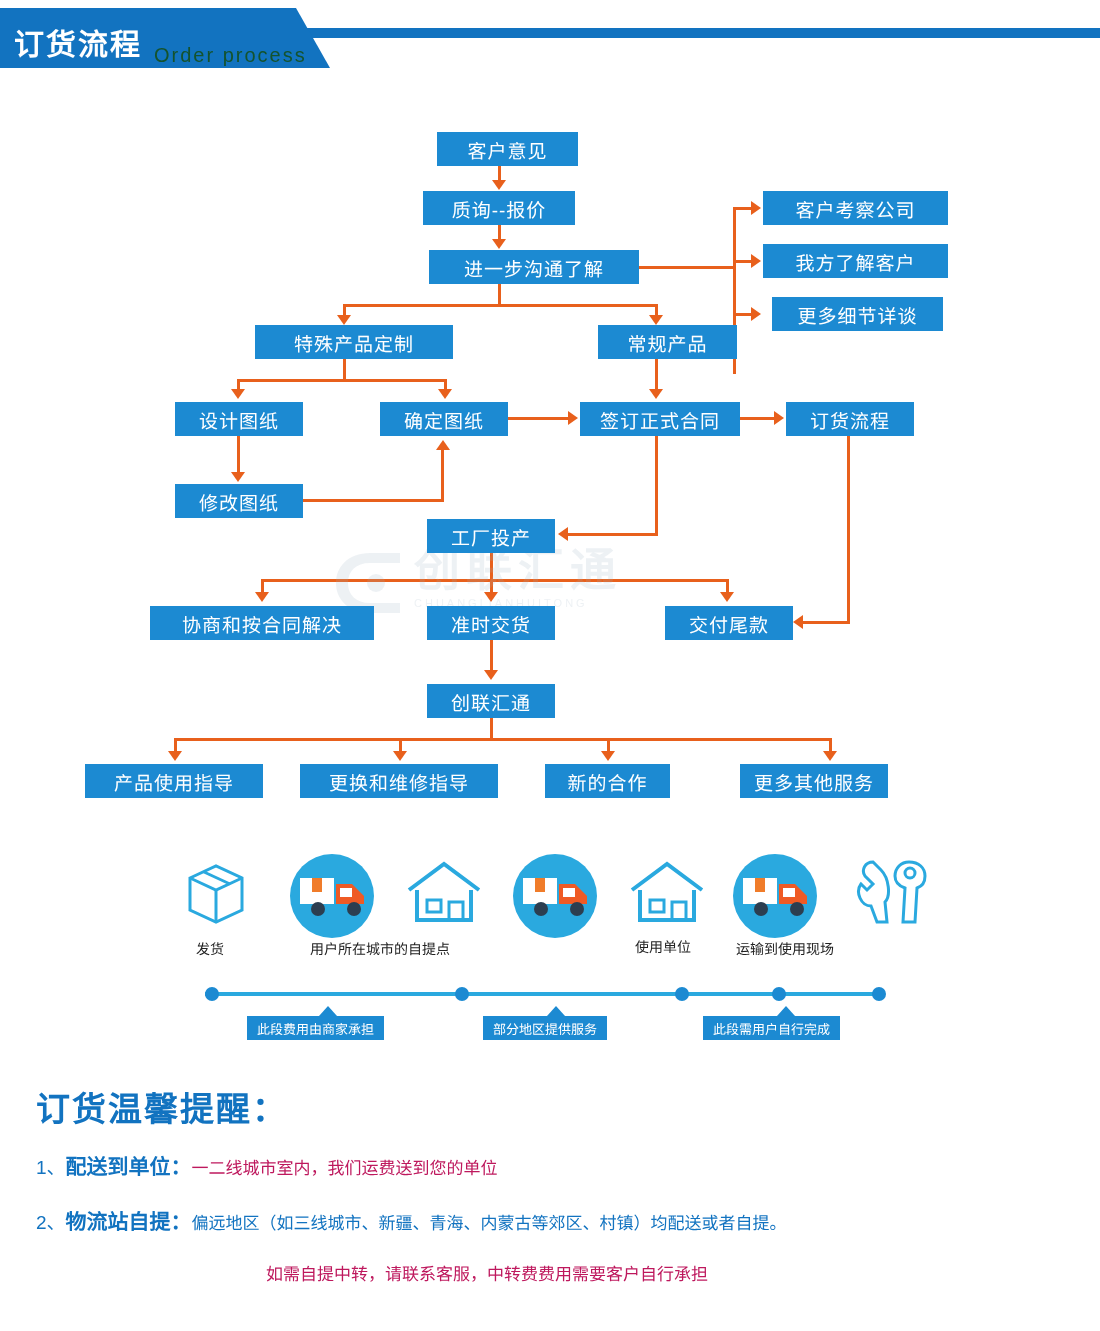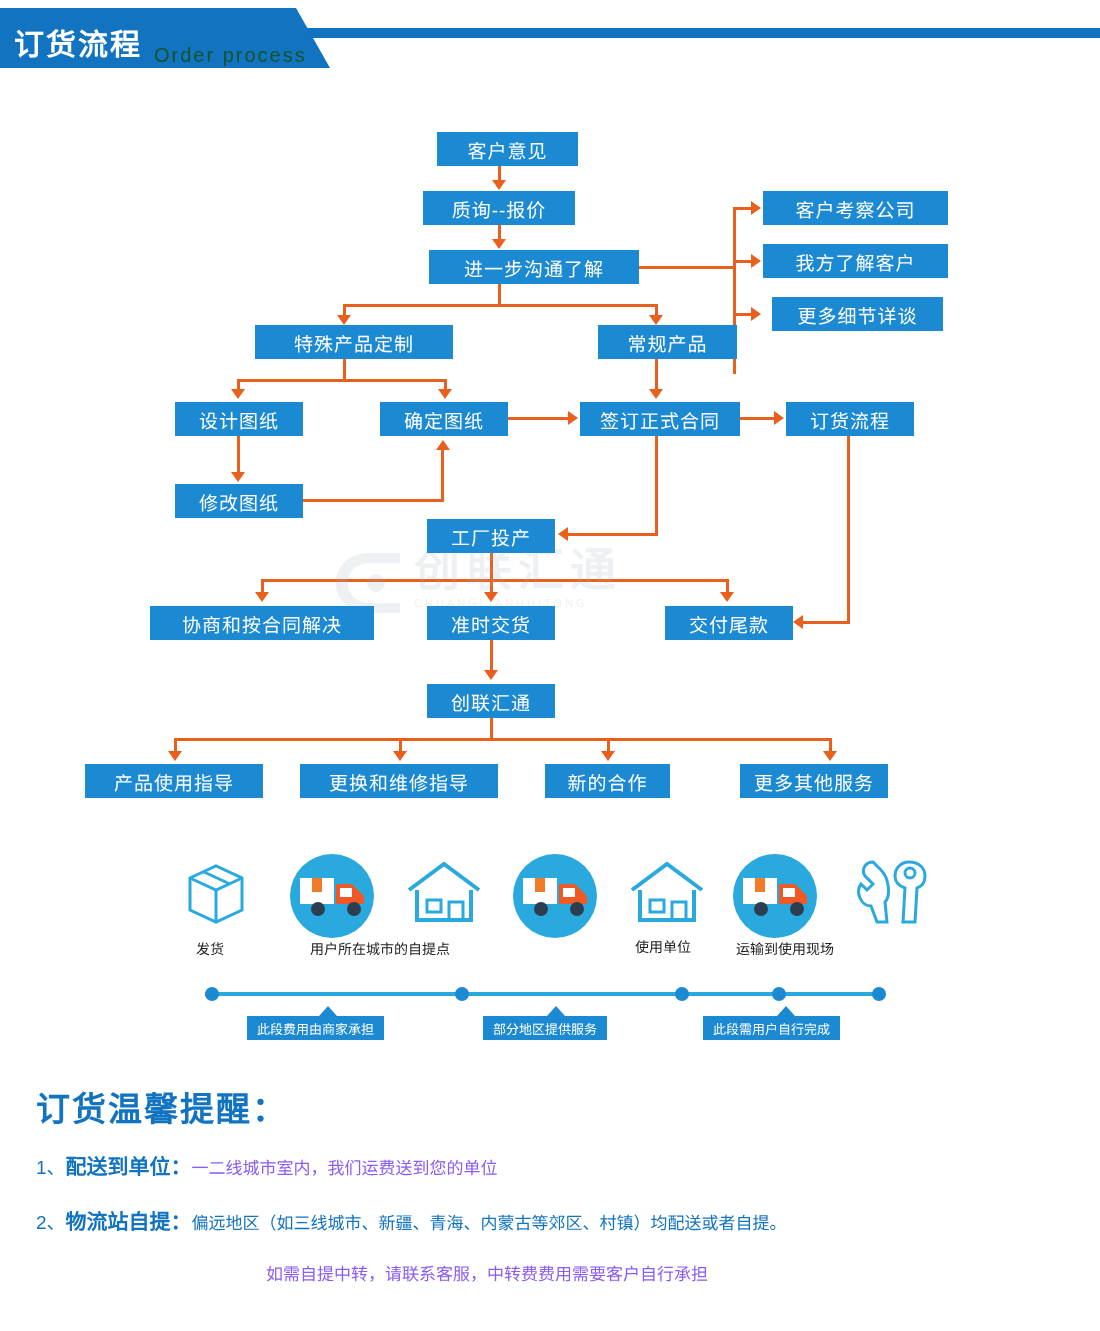--- a/index.html
+++ b/index.html
@@ -56,21 +56,21 @@
   .tag-tip{position:absolute;width:0;height:0;border-left:9px solid transparent;border-right:9px solid transparent;border-bottom:10px solid #1c8ad2;}
   .circle-bg{position:absolute;width:84px;height:84px;border-radius:50%;background:#2aa9df;}
   
   .notice{position:absolute;left:0;top:1070px;width:1100px;}
   .notice-title{
     position:absolute;left:36px;top:12px;font-size:34px;color:#1273c0;font-weight:bold;letter-spacing:2px;
   }
   .n-row{position:absolute;font-size:19px;color:#1273c0;white-space:nowrap;}
   .n-num{color:#1273c0;}
   .n-key{color:#1273c0;font-weight:bold;font-size:21px;}
-  .n-val{color:#8b5cf6;font-size:17px;}
+  .n-val{color:#be185d;font-size:17px;}
   .n-val-blue{color:#1273c0;font-size:17px;}
 </style>
 </head>
 <body>
 
 <div class="header">
   <div class="header-bar"></div>
   <div class="header-tab"></div>
   <div class="header-title">订货流程</div>
   <div class="header-sub">Order process</div>

